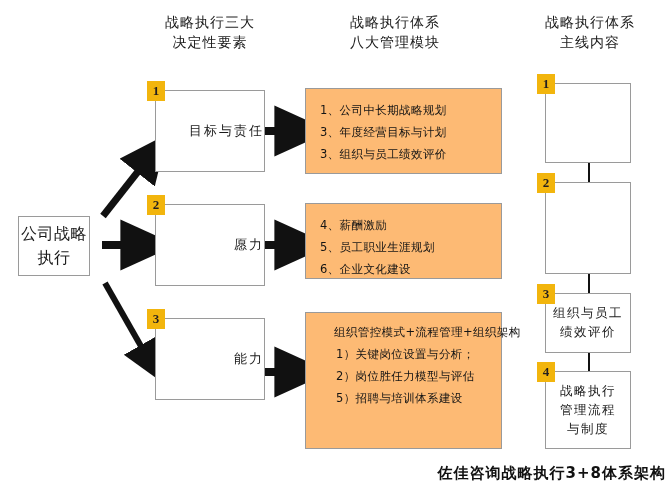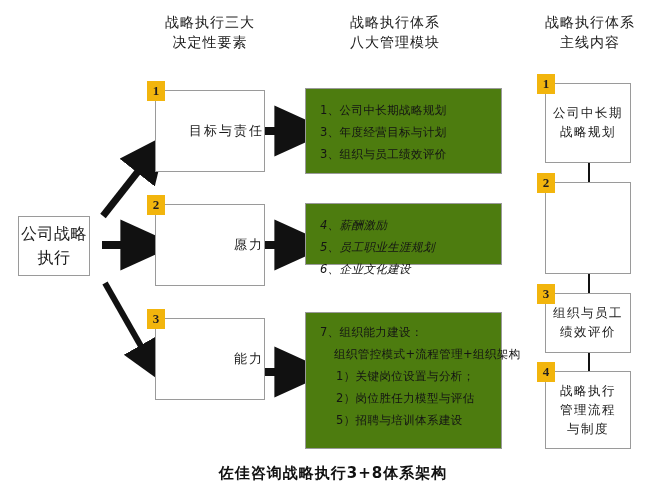--- a/index.html
+++ b/index.html
@@ -71,21 +71,21 @@
     text-align: center;
     left: -9px;
     top: -10px;
     box-sizing: border-box;
   }
 
   
   .module-box {
     position: absolute;
     border: 1px solid #9a9a9a;
-    background: #4d7c0f;
+    background: #fdba74;
     box-sizing: border-box;
     padding: 10px 6px 16px 14px;
   }
   .module-line {
     font-size: 11.5px;
     color: #141414;
     line-height: 1.92;
     letter-spacing: 0.4px;
     white-space: nowrap;
   }
@@ -187,56 +187,53 @@
     <div class="num-tag">3</div>
     <div class="box-label">能力</div>
   </div>
 
   <div class="module-box" style="left:305px; top:88px; width:197px; height:86px;">
     <div class="module-line">1、公司中长期战略规划</div>
     <div class="module-line">3、年度经营目标与计划</div>
     <div class="module-line">3、组织与员工绩效评价</div>
   </div>
 
-  <div class="module-box" style="left:305px; top:203px; width:197px; height:62px;font-style:italic;">
+  <div class="module-box" style="left:305px; top:203px; width:197px; height:76px;">
     <div class="module-line">4、薪酬激励</div>
     <div class="module-line">5、员工职业生涯规划</div>
     <div class="module-line">6、企业文化建设</div>
   </div>
 
   <div class="module-box" style="left:305px; top:312px; width:197px; height:137px; padding-top:8px;">
-    <div class="module-line">7、组织能力建设：</div>
     <div class="module-line indent">组织管控模式+流程管理+组织架构</div>
     <div class="module-line sub">1）关键岗位设置与分析；</div>
     <div class="module-line sub">2）岗位胜任力模型与评估</div>
     <div class="module-line sub">5）招聘与培训体系建设</div>
   </div>
 
   <div class="chain-link" style="left:588px; top:163px; height:19px;"></div>
   <div class="chain-link" style="left:588px; top:274px; height:19px;"></div>
   <div class="chain-link" style="left:588px; top:353px; height:18px;"></div>
 
   <div class="box chain-box" style="left:545px; top:83px; width:86px; height:80px;">
     <div class="num-tag">1</div>
-    <div class="box-label">公司中长期
-战略规划</div>
   </div>
 
   <div class="box chain-box" style="left:545px; top:182px; width:86px; height:92px;">
     <div class="num-tag">2</div>
   </div>
 
   <div class="box chain-box" style="left:545px; top:293px; width:86px; height:60px;">
     <div class="num-tag">3</div>
     <div class="box-label">组织与员工
 绩效评价</div>
   </div>
 
   <div class="box chain-box" style="left:545px; top:371px; width:86px; height:78px;">
     <div class="num-tag">4</div>
     <div class="box-label">战略执行
 管理流程
 与制度</div>
   </div>
 
-  <div class="caption" style="top:464px;">佐佳咨询战略执行3+8体系架构</div>
+  <div class="caption" style="top:464px;text-align:right;">佐佳咨询战略执行3+8体系架构</div>
 
 </div>
 
 </body></html>

